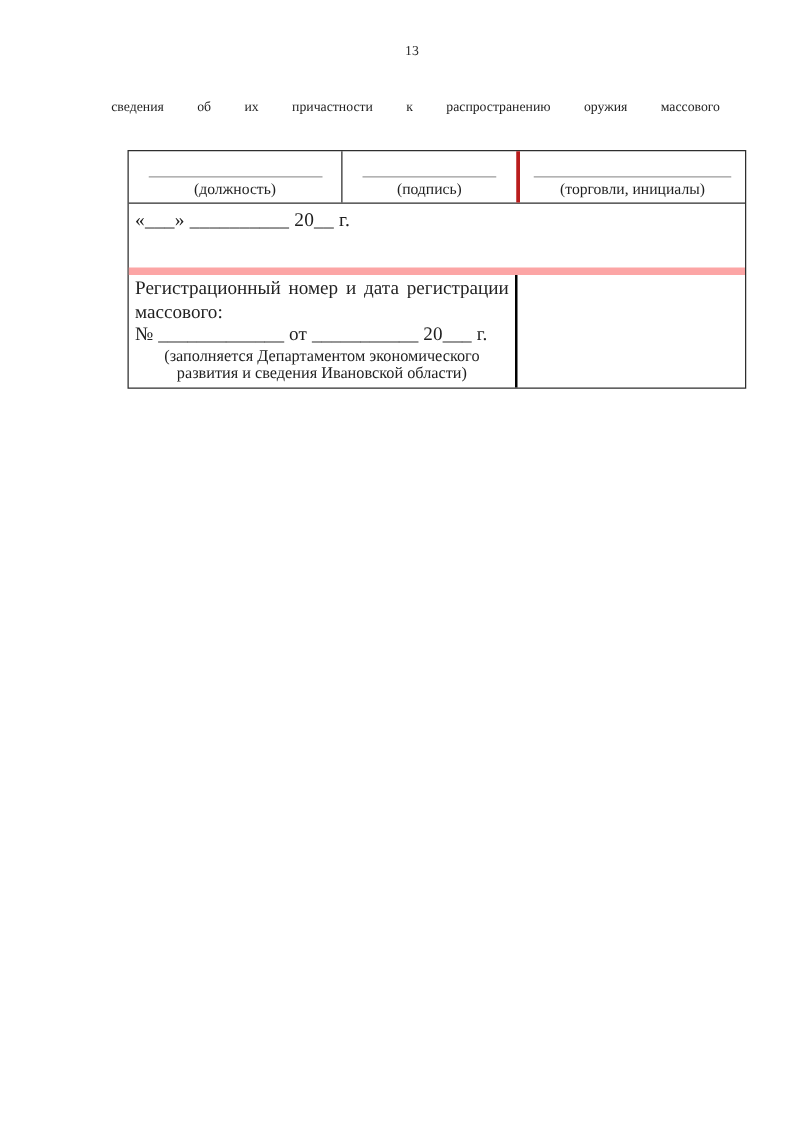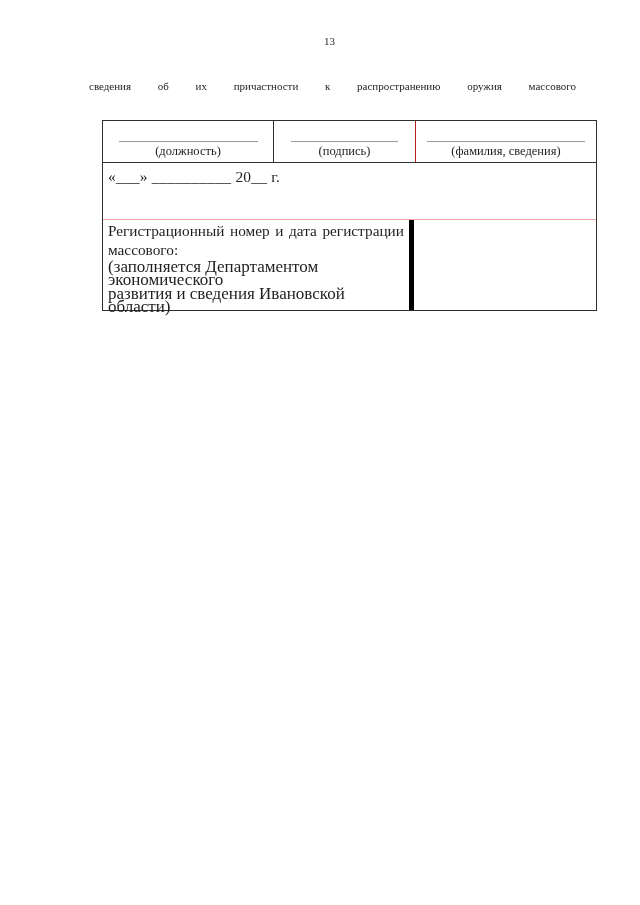--- a/index.html
+++ b/index.html
@@ -52,62 +52,62 @@
     border-bottom: 1px solid #2e2e2e;
   }
   .sig-cell {
     display: flex;
     flex-direction: column;
     justify-content: flex-end;
     align-items: center;
     padding-bottom: 3px;
   }
   .sig-cell-1 { width: 171px; border-right: 1px solid #2e2e2e; }
-  .sig-cell-2 { width: 142px; border-right: 1px solid #b91c1c; }
+  .sig-cell-2 { width: 142px; border-right: 3px solid #b91c1c; }
   .sig-cell-3 { flex: 1; }
   .sig-line {
     height: 0;
     border-bottom: 1.5px solid #9b9b9b;
     margin-bottom: 1px;
   }
   .sig-line-1 { width: 139px; }
   .sig-line-2 { width: 107px; }
   .sig-line-3 { width: 158px; }
   .sig-label {
     font-size: 12.5px;
     line-height: 16px;
     white-space: nowrap;
   }
   .row-date {
     display: block;
     height: 57px;
-    border-bottom: 1px solid #fca5a5;
+    border-bottom: 6px solid #fca5a5;
     padding: 3px 5px 4px 5px;
     font-size: 15.5px;
   }
   .date-line { line-height: 22px; letter-spacing: 0.2px; }
   .seal-line { line-height: 22px; margin-top: 8px; }
   .row-registration { height: 90px; }
   .reg-cell {
     width: 311px;
-    border-right: 5px solid #000000;
+    border-right: 2px solid #000000;
     padding: 2px 5px 0 5px;
     font-size: 15.3px;
   }
   .reg-title-line1 {
     text-align: justify;
     text-align-last: justify;
     white-space: nowrap;
     line-height: 18.5px;
   }
   .reg-title-line2 { line-height: 18px; }
   .reg-number-line { line-height: 18px; letter-spacing: 0.1px; white-space: nowrap; }
   .reg-note {
-    text-align: left;
-    font-size: 17px;
+    text-align: center;
+    font-size: 13px;
     line-height: 13.5px;
     margin-top: 1px;
   }
   .reg-empty-cell { flex: 1; }
 </style>
 </head>
 <body>
 
 <div class="page">
 
@@ -123,32 +123,33 @@
       <div class="sig-cell sig-cell-1">
         <div class="sig-line sig-line-1"></div>
         <div class="sig-label">(должность)</div>
       </div>
       <div class="sig-cell sig-cell-2">
         <div class="sig-line sig-line-2"></div>
         <div class="sig-label">(подпись)</div>
       </div>
       <div class="sig-cell sig-cell-3">
         <div class="sig-line sig-line-3"></div>
-        <div class="sig-label">(фамилия, сведения)</div>
+        <div class="sig-label">(торговли, инициалы)</div>
       </div>
     </div>
 
     <div class="row-date">
       <div class="date-line">«___» __________ 20__ г.</div>
     </div>
 
     <div class="row row-registration">
       <div class="reg-cell">
         <div class="reg-title-line1">Регистрационный номер и дата регистрации</div>
         <div class="reg-title-line2">массового:</div>
+        <div class="reg-number-line">№ _____________ от ___________ 20___ г.</div>
         <div class="reg-note">
           <div>(заполняется Департаментом экономического</div>
           <div>развития и сведения Ивановской области)</div>
         </div>
       </div>
       <div class="reg-empty-cell"></div>
     </div>
 
   </div>
 

